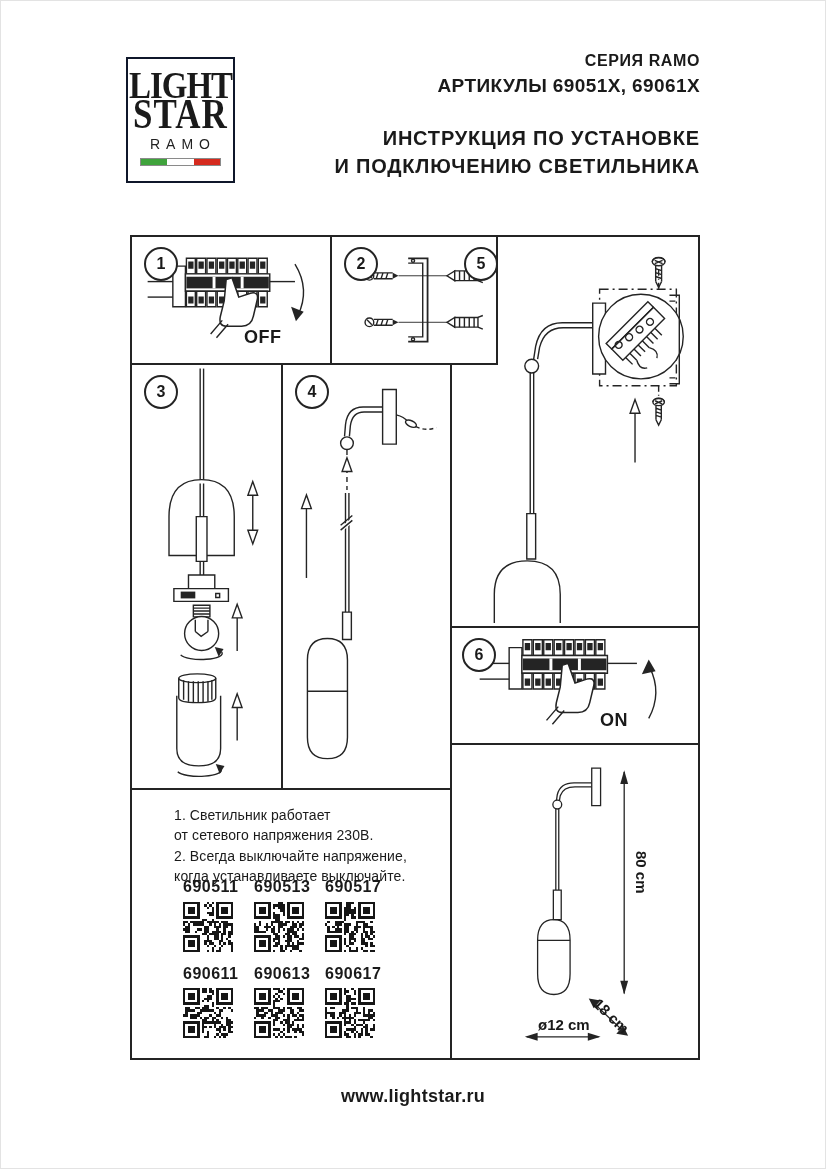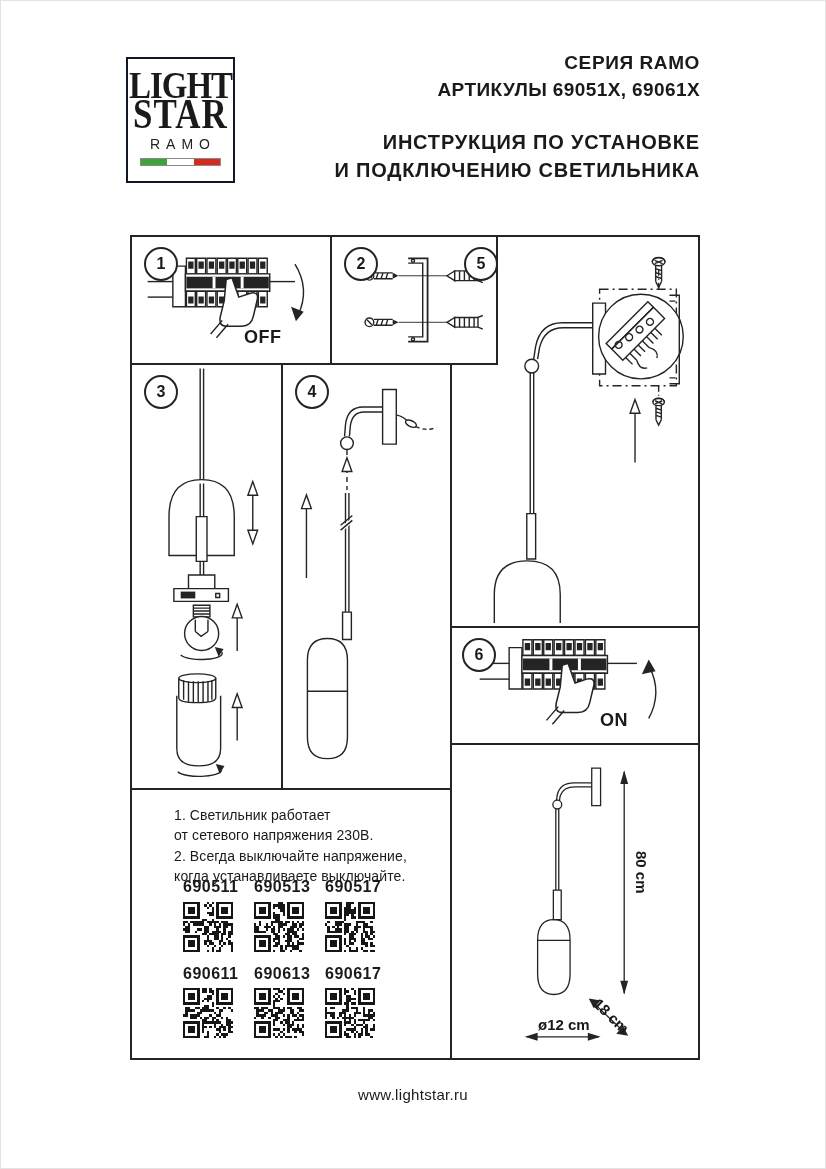--- a/index.html
+++ b/index.html
@@ -10,21 +10,21 @@
   .logo{position:absolute;left:126px;top:57px;width:109px;height:126px;border:2px solid #0f172a;
         box-sizing:border-box;text-align:center;background:#fff;}
   .logo-word{font-family:"Liberation Serif",serif;font-weight:bold;line-height:.84;
              transform:scaleY(1.18);letter-spacing:-1px;}
   .logo-light{font-size:33px;margin-top:13px;}
   .logo-star{font-size:35px;letter-spacing:1px;}
   .logo-group{font-size:14px;letter-spacing:6px;margin-top:7px;margin-left:5px;font-weight:400;color:#222;}
   .flag{width:78%;height:8px;margin:6px auto 0;display:flex;border:1px solid #8a8a8a;box-sizing:border-box;}
   .flag span{flex:1;display:block;}
   .titles{position:absolute;right:126px;top:52px;text-align:right;}
-  .t-series{font-size:19px;font-weight:bold;letter-spacing:.6px;}
+  .t-series{font-size:16px;font-weight:bold;letter-spacing:.6px;}
   .t-articles{font-size:19px;font-weight:bold;letter-spacing:.4px;margin-top:5px;}
   .t-instr{font-size:20px;font-weight:bold;letter-spacing:.8px;line-height:1.4;margin-top:27px;}
   
   .board{position:absolute;left:130px;top:235px;width:570px;height:825px;}
   .panel{position:absolute;background:#fff;border:2px solid #242424;box-sizing:border-box;}
   #p5{left:320px;top:0;width:250px;height:393px;}
   #p6{left:320px;top:391px;width:250px;height:119px;}
   #pdims{left:320px;top:508px;width:250px;height:317px;}
   #p1{left:0;top:0;width:202px;height:130px;}
   #p2{left:200px;top:0;width:168px;height:130px;}
@@ -41,21 +41,21 @@
   .art-row{position:absolute;left:51px;display:grid;grid-template-columns:repeat(3,71px);}
   .art-label{font-weight:bold;font-size:16px;letter-spacing:.5px;}
   .qr{width:50px;height:50px;}
   .qr svg{width:100%;height:100%;display:block;}
   
   .dim{position:absolute;font-weight:bold;font-size:15px;white-space:nowrap;z-index:2;}
   #dim-h{left:181px;top:106px;writing-mode:vertical-rl;}
   #dim-d{left:150px;top:250px;transform:rotate(44deg);transform-origin:left top;}
   #dim-w{left:86px;top:271px;}
   
-  .footer{position:absolute;left:0;width:100%;top:1086px;text-align:center;font-weight:normal;font-size:15px;letter-spacing:.3px;}
+  .footer{position:absolute;left:0;width:100%;top:1086px;text-align:center;font-weight:bold;font-size:18px;letter-spacing:.3px;}
 </style>
 </head>
 <body>
 
 <div class="page">
 
   <div class="logo">
     <div class="logo-word logo-light">LIGHT</div>
     <div class="logo-word logo-star">STAR</div>
     <div class="logo-group">RAMO</div>

